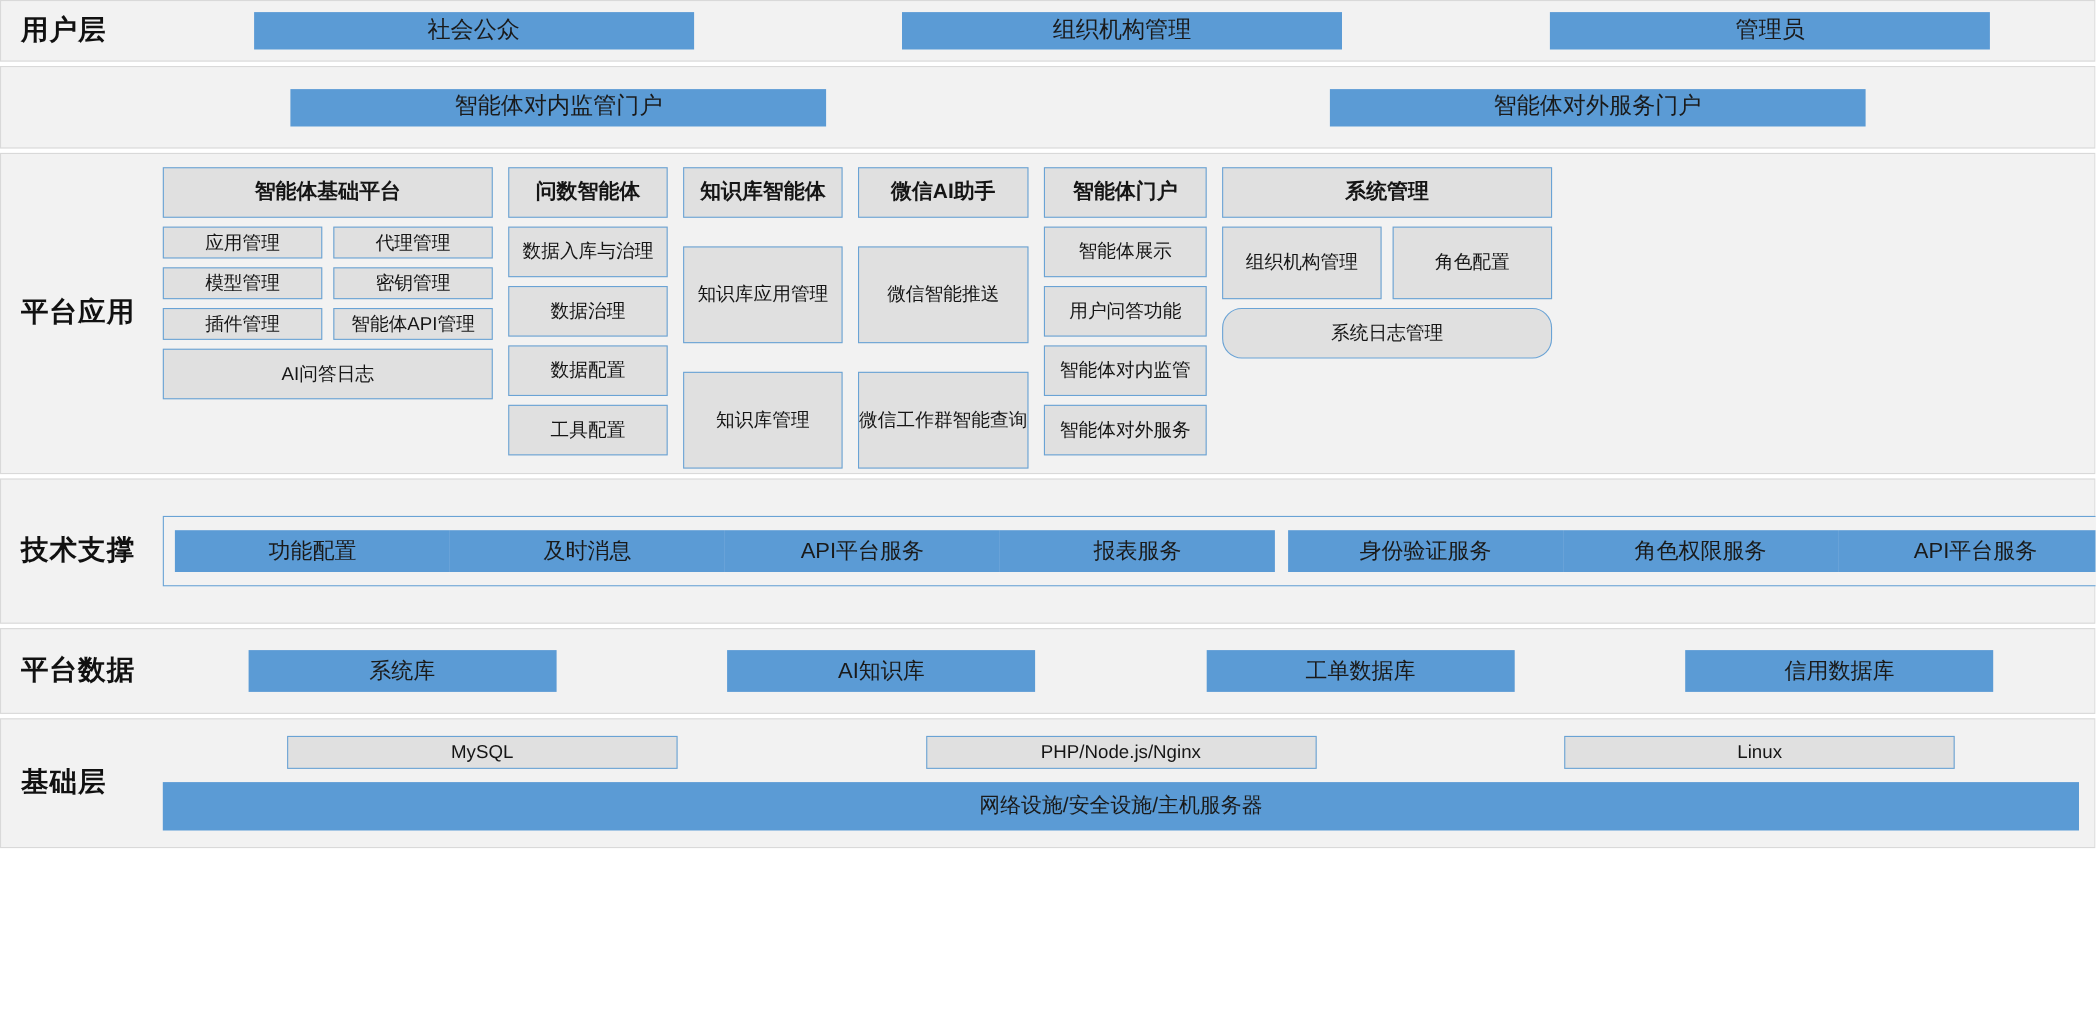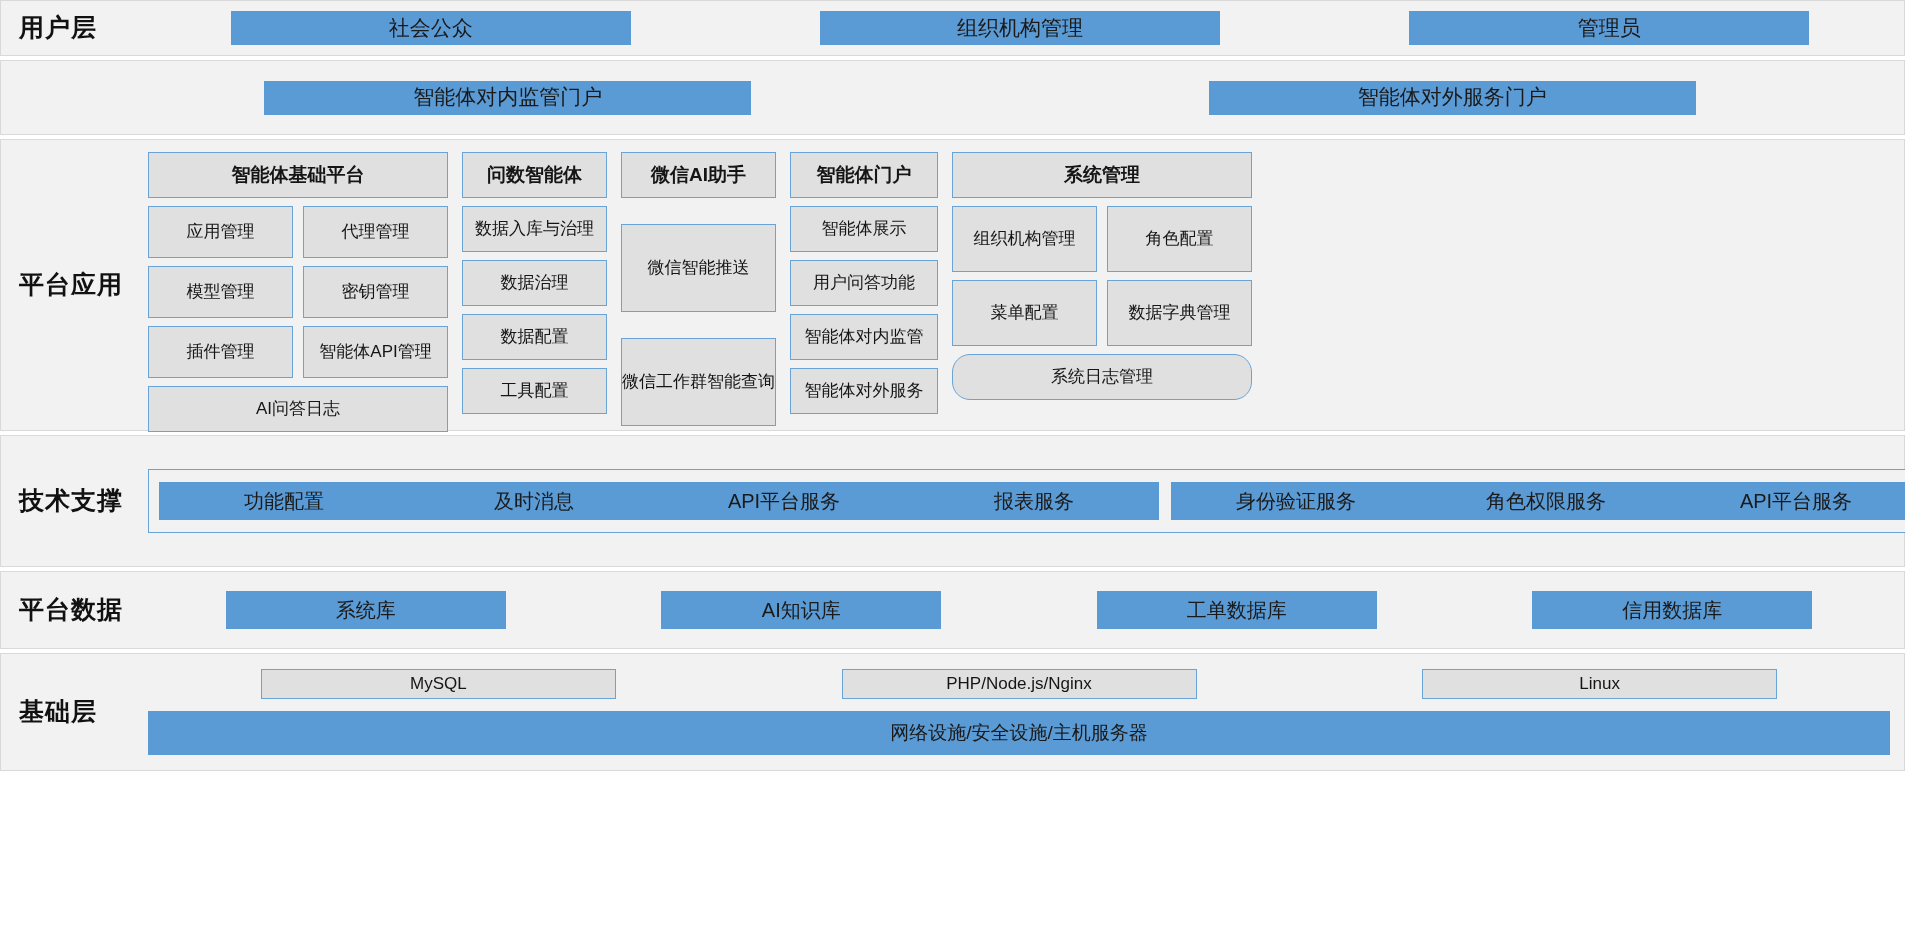--- a/index.html
+++ b/index.html
@@ -67,21 +67,21 @@
   #presentation-layer .band-body{padding:0 0 0 55px;gap:41px;}
   .pres-slot{flex:1 1 0;display:flex;justify-content:center;align-items:center;}
   .pres-slot .blue{width:487px;height:34px;font-size:21px;}
 
   
   #platform-app{height:292px;}
   #platform-app .band-body{align-items:flex-start;padding:12px 14px 12px 12px;gap:14px;}
   .pa-col{display:flex;flex-direction:column;gap:8px;height:100%;}
   .pa-col .grey.hdr{height:46px;flex:0 0 46px;}
   .pa-row{display:flex;gap:10px;}
-  .pa-row .grey{flex:1 1 0;height:52px;}
+  .pa-row .grey{flex:1 1 0;height:29px;}
   .pa-col > .grey.single{height:46px;flex:0 0 46px;}
 
   
   #col-base{flex:0 0 300px;}
   #col-ask{flex:0 0 145px;}
   #col-kb{flex:0 0 145px;}
   #col-wechat{flex:0 0 155px;}
   #col-portal{flex:0 0 148px;}
   #col-sys{flex:0 0 300px;}
   #col-kb .grey.tall2{height:88px;flex:0 0 88px;margin-top:18px;}
@@ -173,20 +173,25 @@
       </div>
 
       <div class="pa-col" id="col-ask">
         <div class="grey hdr">问数智能体</div>
         <div class="grey single">数据入库与治理</div>
         <div class="grey single">数据治理</div>
         <div class="grey single">数据配置</div>
         <div class="grey single">工具配置</div>
       </div>
 
+      <div class="pa-col" id="col-kb">
+        <div class="grey hdr">知识库智能体</div>
+        <div class="grey tall2">知识库应用管理</div>
+        <div class="grey tall2">知识库管理</div>
+      </div>
 
       <div class="pa-col" id="col-wechat">
         <div class="grey hdr">微信AI助手</div>
         <div class="grey tall2">微信智能推送</div>
         <div class="grey tall2">微信工作群智能查询</div>
       </div>
 
       <div class="pa-col" id="col-portal">
         <div class="grey hdr">智能体门户</div>
         <div class="grey single">智能体展示</div>
@@ -194,24 +199,20 @@
         <div class="grey single">智能体对内监管</div>
         <div class="grey single">智能体对外服务</div>
       </div>
 
       <div class="pa-col" id="col-sys">
         <div class="grey hdr">系统管理</div>
         <div class="pa-row">
           <div class="grey">组织机构管理</div>
           <div class="grey">角色配置</div>
         </div>
-        <div class="pa-row">
-          <div class="grey">菜单配置</div>
-          <div class="grey">数据字典管理</div>
-        </div>
         <div class="grey single">系统日志管理</div>
       </div>
 
     </div>
   </div>
 
   <div class="band" id="tech-support">
     <div class="band-label">
       <span>技术</span>
       <span>支撑</span>

